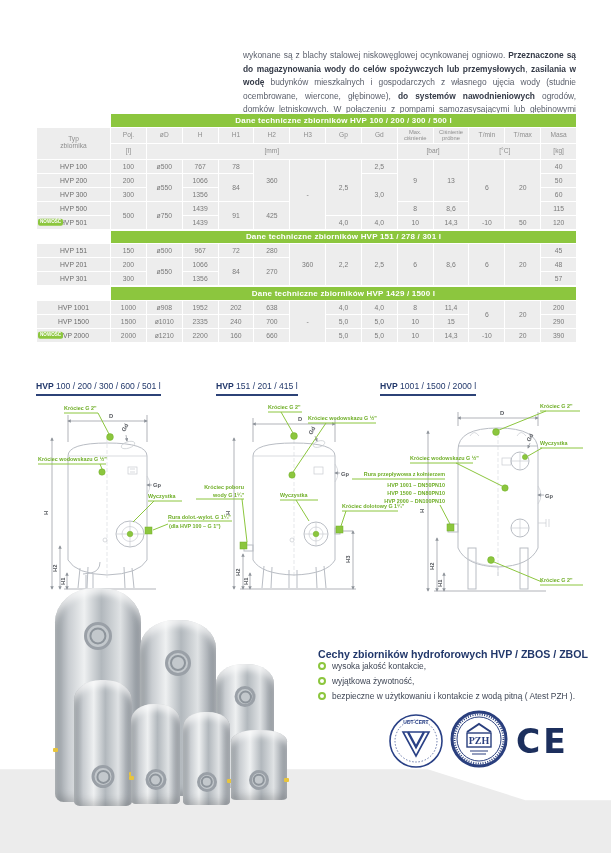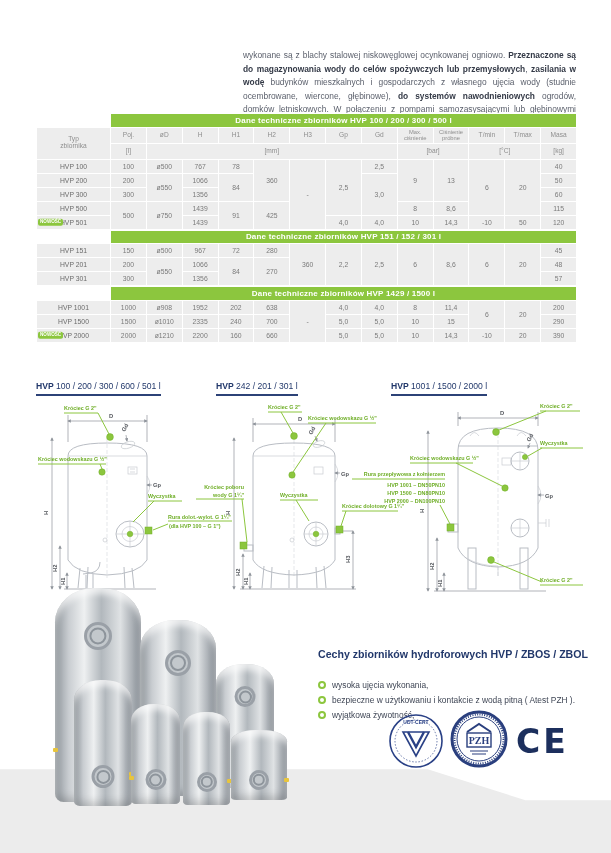--- a/index.html
+++ b/index.html
@@ -45,21 +45,21 @@
   .tank{position:absolute;border-radius:46% 46% 10% 10% / 16% 16% 4% 4%;
         background:linear-gradient(90deg,#8f969c 0%,#c9cdd1 16%,#eef0f1 34%,#b2b8bd 54%,#dfe2e4 76%,#848b93 100%);
         box-shadow:inset 0 6px 6px rgba(255,255,255,.7), inset 0 -4px 8px rgba(0,0,0,.18);}
   .mh{position:absolute;left:50%;transform:translateX(-50%);border-radius:50%;
       border:3px solid #9aa0a7;background:#c3c8cc;}
   .mh::after{content:"";position:absolute;left:50%;top:50%;width:60%;height:60%;
       transform:translate(-50%,-50%);border-radius:50%;border:2px solid #8d949b;}
   .plug{position:absolute;width:5px;height:4px;background:#e8c53c;border-radius:1px;}
   
   .features{position:absolute;left:318px;top:648px;width:280px;}
-  .ftitle{font-size:10.6px;font-weight:bold;color:#22386b;margin-bottom:20px;}
+  .ftitle{font-size:10.6px;font-weight:bold;color:#22386b;margin-bottom:1px;}
   .fitem{display:flex;align-items:center;margin-bottom:5px;font-size:8.4px;color:#3f4655;}
   .fbullet{width:4px;height:4px;border:2px solid #8cc63e;border-radius:50%;margin-right:6px;flex:0 0 auto;}
   
   .stamps{position:absolute;left:388px;top:710px;height:62px;}
   .ce{position:absolute;left:128px;top:12px;font-size:33px;font-weight:bold;color:#1c2f5d;
       letter-spacing:3px;font-family:"DejaVu Sans",sans-serif;}
 </style>
 </head>
 <body>
 
@@ -184,21 +184,21 @@
           <col style="width: 35.8462px;">
           <col style="width: 35.8462px;">
           <col style="width: 35.8462px;">
           <col style="width: 35.8462px;">
           <col style="width: 35.8462px;">
           <col style="width: 35.8462px;">
         </colgroup>
         <tbody>
           <tr>
             <td class="spacer"></td>
-            <td class="bar" colspan="13">Dane techniczne zbiorników HVP 151 / 152 / 301 l</td>
+            <td class="bar" colspan="13">Dane techniczne zbiorników HVP 151 / 278 / 301 l</td>
           </tr>
           <tr>
             <td class="typ"><span>HVP 151</span></td>
             <td>150</td>
             <td>ø500</td>
             <td>967</td>
             <td>72</td>
             <td>280</td>
             <td rowspan="3">360</td>
             <td rowspan="3">2,2</td>
@@ -290,22 +290,22 @@
             <td>14,3</td>
             <td>-10</td>
             <td>20</td>
             <td>390</td>
           </tr>
         </tbody>
       </table>
   </div>
 
   <div class="dtitle" style="left:36px"><b>HVP</b><span> 100 / 200 / 300 / 600 / 501 l</span></div>
-  <div class="dtitle" style="left:216px"><b>HVP</b><span> 242 / 201 / 301 l</span></div>
-  <div class="dtitle" style="left:391px"><b>HVP</b><span> 1001 / 1500 / 2000 l</span></div>
+  <div class="dtitle" style="left:216px"><b>HVP</b><span> 151 / 201 / 415 l</span></div>
+  <div class="dtitle" style="left:380px"><b>HVP</b><span> 1001 / 1500 / 2000 l</span></div>
 
   <svg class="diag" viewBox="0 0 560 205">
     <defs>
       <marker id="ah" markerWidth="5" markerHeight="5" refX="4" refY="2.5" orient="auto-start-reverse">
         <path d="M0,0 L5,2.5 L0,5 z" fill="#8f949b"></path>
       </marker>
     </defs>
 
     <g>
       <line class="cl" x1="71" y1="40" x2="71" y2="180"></line>
@@ -517,29 +517,29 @@
       <div class="mh" style="width:14px;height:14px;bottom:10px;"></div>
       <div class="plug" style="right:-2px;bottom:18px;"></div>
     </div>
   </div>
 
   <div class="features">
     <div class="ftitle">Cechy zbiorników hydroforowych  HVP / ZBOS / ZBOL</div>
     <div>
         <div class="fitem">
           <span class="fbullet"></span>
-          <span>wysoka ujęcia wykonania,</span>
+          <span>wysoka jakość kontakcie,</span>
+        </div>
+        <div class="fitem">
+          <span class="fbullet"></span>
+          <span>wyjątkowa żywotność,</span>
         </div>
         <div class="fitem">
           <span class="fbullet"></span>
           <span>bezpieczne w użytkowaniu i kontakcie z wodą pitną ( Atest PZH ).</span>
-        </div>
-        <div class="fitem">
-          <span class="fbullet"></span>
-          <span>wyjątkowa żywotność,</span>
         </div>
       </div>
   </div>
 
   <div class="stamps">
     <svg width="56" height="58" viewBox="0 0 56 58" style="position:absolute;left:0;top:2px;">
       <circle cx="28" cy="29" r="26" fill="none" stroke="#2a4186" stroke-width="1.6"></circle>
       <circle cx="28" cy="29" r="21" fill="none" stroke="#2a4186" stroke-width=".7" stroke-dasharray="1.5 1.7"></circle>
       <text x="28" y="12" text-anchor="middle" font-size="5" font-weight="bold" fill="#2a4186">UDT-CERT</text>
       <path d="M15,20 L41,20 L28,44 Z" fill="none" stroke="#2a4186" stroke-width="1.6"></path>

